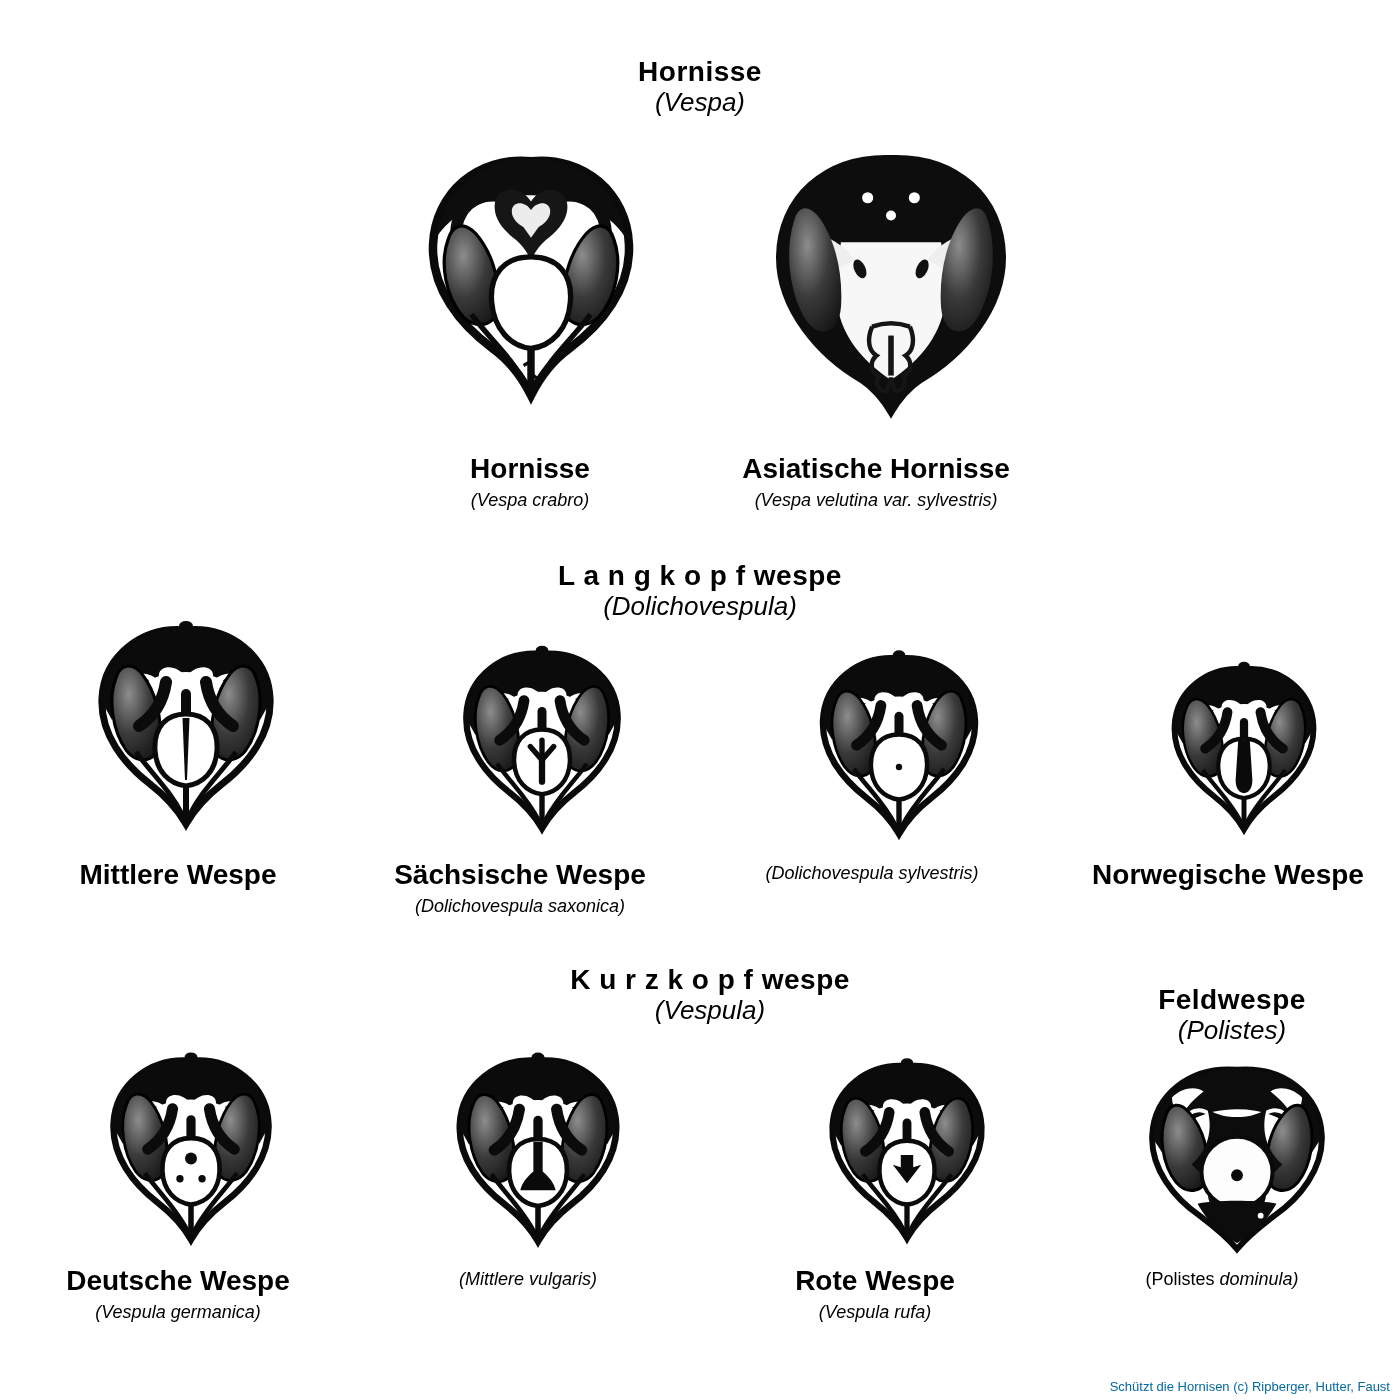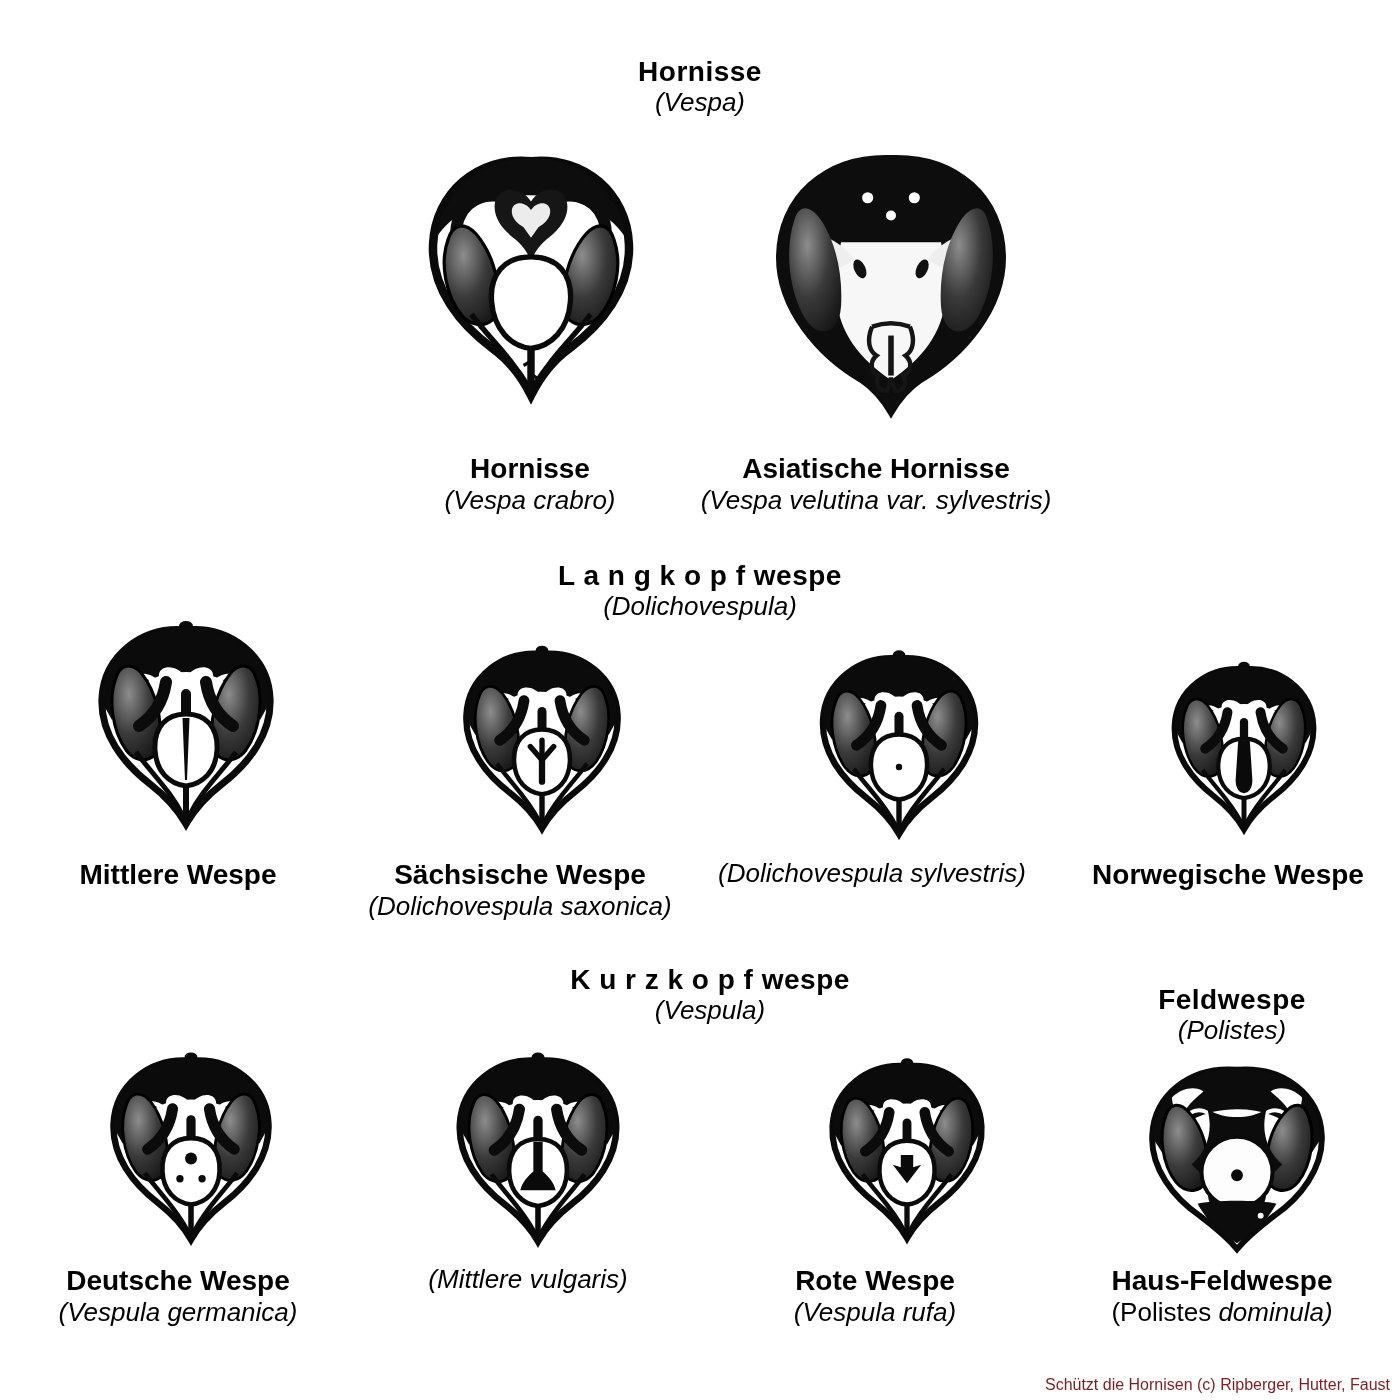--- a/index.html
+++ b/index.html
@@ -3,24 +3,24 @@
 <meta charset="utf-8">
 <style>
   html,body{margin:0;padding:0}
   body{width:1400px;height:1400px;background:#ffffff;font-family:"Liberation Sans",sans-serif;color:#000;position:relative;overflow:hidden}
   .abs{position:absolute}
   .hdr{text-align:center}
   .hdr .t{font-weight:bold;font-size:28px;line-height:31px;letter-spacing:.5px}
   .hdr .g{font-size:26px;line-height:30px;font-style:italic}
   .cap{position:absolute;text-align:center}
   .cap .n{font-weight:bold;font-size:28px;line-height:33px}
-  .cap .s{font-size:26px;line-height:30px}
+  .cap .s{font-size:18px;line-height:30px}
   .cap .s .it{font-style:italic}
   .cap .s .rm{font-style:normal}
-  .wm{position:absolute;right:10px;bottom:6px;font-size:16px;color:#7f1d1d}
+  .wm{position:absolute;right:10px;bottom:6px;font-size:13px;color:#0369a1}
   svg.head{position:absolute;display:block}
 </style>
 </head>
 <body>
 
 <svg width="0" height="0" style="position:absolute" aria-hidden="true">
   <defs>
     <radialGradient id="gEye" cx="35%" cy="30%" r="95%">
       <stop offset="0%" stop-color="#8d8d8d"></stop>
       <stop offset="45%" stop-color="#3a3a3a"></stop>
@@ -179,17 +179,16 @@
   <div class="s"><span class="rm"></span><span class="it">(Vespula germanica)</span></div>
 </div>
 <div class="cap" style="left:358px;top:1264px;width:340px">
   <div class="s"><span class="rm"></span><span class="it">(Mittlere vulgaris)</span></div>
 </div>
 <div class="cap" style="left:705px;top:1264px;width:340px">
   <div class="n">Rote Wespe</div>
   <div class="s"><span class="rm"></span><span class="it">(Vespula rufa)</span></div>
 </div>
 <div class="cap" style="left:1052px;top:1264px;width:340px">
-  <div class="n">Haus-Feldwespe</div>
   <div class="s"><span class="rm">(Polistes </span><span class="it">dominula)</span></div>
 </div>
 
 <div class="wm">Schützt die Hornisen (c) Ripberger, Hutter, Faust</div>
 
 </body></html>

